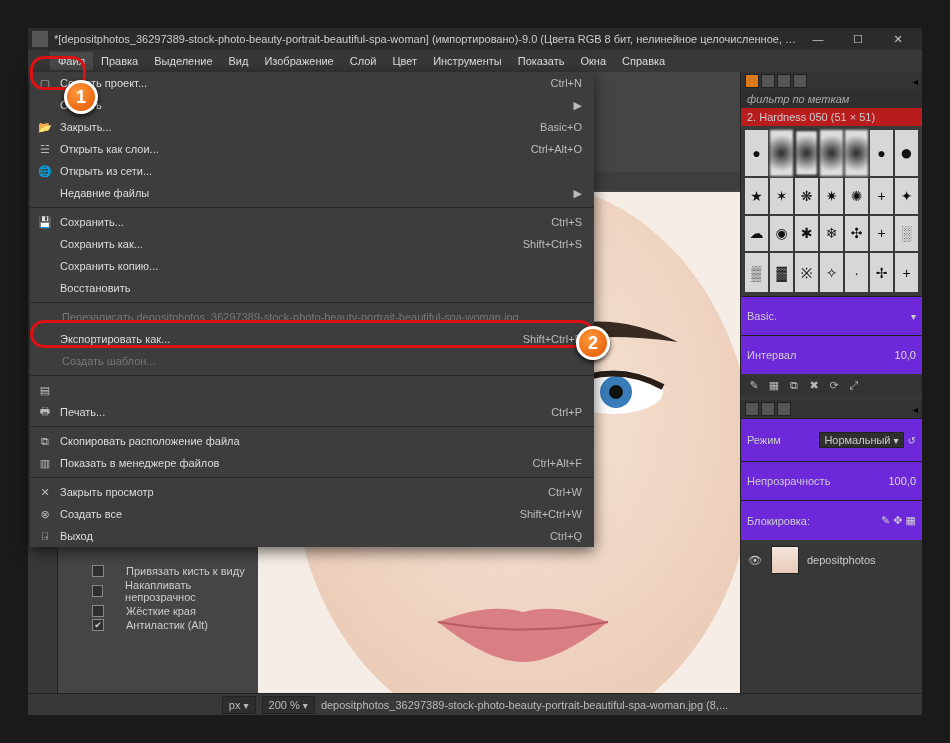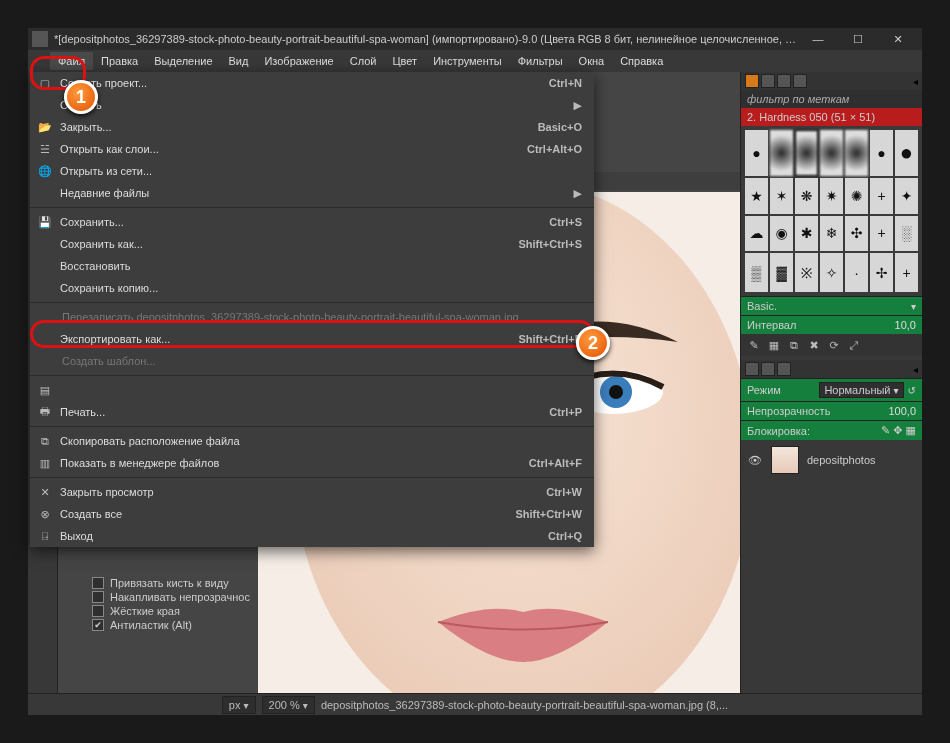--- a/index.html
+++ b/index.html
@@ -21,21 +21,21 @@
 .canvas-img { position:absolute; left:200px; top:120px; width:530px; height:540px; }
 .ruler-h { position:absolute; left:200px; top:100px; right:0; height:18px; background:#3e3e3e; color:#bbb; font-size:9px; display:flex; align-items:flex-end; }
 .ruler-h span { position:absolute; }
 .statusbar { height: 22px; background:#383838; color:#bbb; display:flex; align-items:center; padding:0 6px; border-top:1px solid #222; justify-content:center; gap:6px;}
 .statusbar .sb-field { background:#2e2e2e; padding:2px 6px; border:1px solid #222;}
 
 .dropdown { position:absolute; left:30px; top:72px; width:564px; background:#3d3d3d; color:#ddd; box-shadow:0 4px 14px rgba(0,0,0,.6); z-index:50; }
 .dropdown .row { display:flex; align-items:center; height:22px; padding:0 12px 0 30px; position:relative; }
 .dropdown .row.disabled { color:#777;padding-left:32px; }
 .dropdown .row .lab { flex:1; }
-.dropdown .row .sc { color:#bbb;font-weight:bold; }
+.dropdown .row .sc { color:#bbb; }
 .dropdown .sep { height:1px; background:#2a2a2a; margin:3px 0; }
 .dropdown .row .mi-icon { position:absolute; left:8px; width:14px; height:14px; color:#bbb; display:flex; align-items:center; justify-content:center; }
 .dropdown .row .sub-arrow { margin-left:10px; color:#bbb; }
 
 .hl-box { position:absolute; border:3px solid #d11; border-radius:14px; pointer-events:none; z-index:80; }
 .hl1 { left:30px; top:56px; width:56px; height:34px; }
 .hl2 { left:30px; top:320px; width:564px; height:28px; }
 
 .badge { position:absolute; width:34px; height:34px; border-radius:50%; background: radial-gradient(circle at 40% 35%, #ff9a3e, #e35400); border:3px solid #fff; box-shadow:0 2px 5px rgba(0,0,0,.8); color:#fff; font-weight:bold; font-size:18px; display:flex; align-items:center; justify-content:center; z-index:90;}
 .b1 { left:64px; top:80px; }
@@ -43,32 +43,32 @@
 
 .rp-tabs { height:18px; background:#333; display:flex; align-items:center; padding:0 4px; gap:2px;}
 .rp-tabs .tab { width:14px; height:14px; background:#555; border:1px solid #222;}
 .rp-tabs .tab.orange{ background:#d87a1a;}
 .rp-filter { padding:3px 6px; color:#aaa; font-style:italic; background:#2f2f2f;}
 .rp-title { padding:3px 6px; color:#ccc; background:#b91c1c;}
 .brush-grid { display:grid; grid-template-columns:repeat(7,1fr); gap:2px; padding:4px; background:#3a3a3a; height:170px; overflow:hidden;}
 .brush-grid .cell { background:#d7d7d7; display:flex; align-items:center; justify-content:center; font-size:14px; color:#111;}
 .brush-grid .cell.blur { filter:blur(1px); background:radial-gradient(circle,#333 5%,#ddd 70%);}
 .brush-grid .cell.sel { outline:1px solid #000; outline-offset:-1px;}
-.rp-row { display:flex; align-items:center; padding:3px 6px; color:#ccc; background:#15803d; border-top:1px solid #222;}
+.rp-row { display:flex; align-items:center; padding:13px 6px; color:#ccc; background:#6d28d9; border-top:1px solid #222;}
 .rp-row .lbl{flex:1;}
 .rp-row .val{ color:#ddd;}
 .rp-row select, .rp-row .dd { background:#2f2f2f; color:#ccc; border:1px solid #222; padding:1px 4px;}
 .rp-iconbar { display:flex; gap:6px; padding:4px 6px; background:#333; color:#bbb;}
 .rp-iconbar span{ width:14px; height:14px; display:flex; align-items:center; justify-content:center;}
 .layer-row { display:flex; align-items:center; padding:6px; gap:8px; color:#ccc;}
 .layer-row .thumb { width:28px; height:28px; background: linear-gradient(#f3e6db,#e8c9b7); border:1px solid #222;}
 .layer-row .eye{ width:16px; text-align:center;}
 
 .tool-opts { position:absolute; left:34px; bottom:60px; width:160px; color:#ccc; z-index:5;}
-.tool-opts .chk { display:flex; align-items:center; gap:6px; margin:2px 0;}
+.tool-opts .chk { display:flex; align-items:center; gap:22px; margin:2px 0;}
 .tool-opts .chk .box{ width:12px; height:12px; border:1px solid #888; background:#2f2f2f; display:flex; align-items:center; justify-content:center; font-size:9px;}
 .chev { font-size:10px; }
 
 .face-svg { width:100%; height:100%; }
 </style>
 </head>
 <body>
 
 <div class="app">
   <div class="window-frame">
@@ -84,21 +84,21 @@
 
     <div class="menubar">
       <div class="mitem active">Файл</div>
       <div class="mitem">Правка</div>
       <div class="mitem">Выделение</div>
       <div class="mitem">Вид</div>
       <div class="mitem">Изображение</div>
       <div class="mitem">Слой</div>
       <div class="mitem">Цвет</div>
       <div class="mitem">Инструменты</div>
-      <div class="mitem">Фильтры</div>
+      <div class="mitem">Показать</div>
       <div class="mitem">Окна</div>
       <div class="mitem">Справка</div>
     </div>
 
     <div class="workarea">
       <div class="left-tools"></div>
 
       <div class="canvas-zone">
         <div class="ruler-h">
           <span style="left:0">0</span>
@@ -284,24 +284,24 @@
     <div class="row">
         <span class="mi-icon">💾</span>
         <span class="lab">Сохранить...</span>
         <span class="sc">Ctrl+S</span>
       </div>
     <div class="row">
         <span class="lab">Сохранить как...</span>
         <span class="sc">Shift+Ctrl+S</span>
       </div>
     <div class="row">
+        <span class="lab">Сохранить копию...</span>
+      </div>
+    <div class="row">
         <span class="lab">Восстановить</span>
-      </div>
-    <div class="row">
-        <span class="lab">Сохранить копию...</span>
       </div>
     <div class="sep"></div>
     <div class="row disabled">
         <span class="lab">Перезаписать depositphotos_36297389-stock-photo-beauty-portrait-beautiful-spa-woman.jpg</span>
       </div>
     <div class="row">
         <span class="lab">Экспортировать как...</span>
         <span class="sc">Shift+Ctrl+E</span>
       </div>
     <div class="row disabled">

